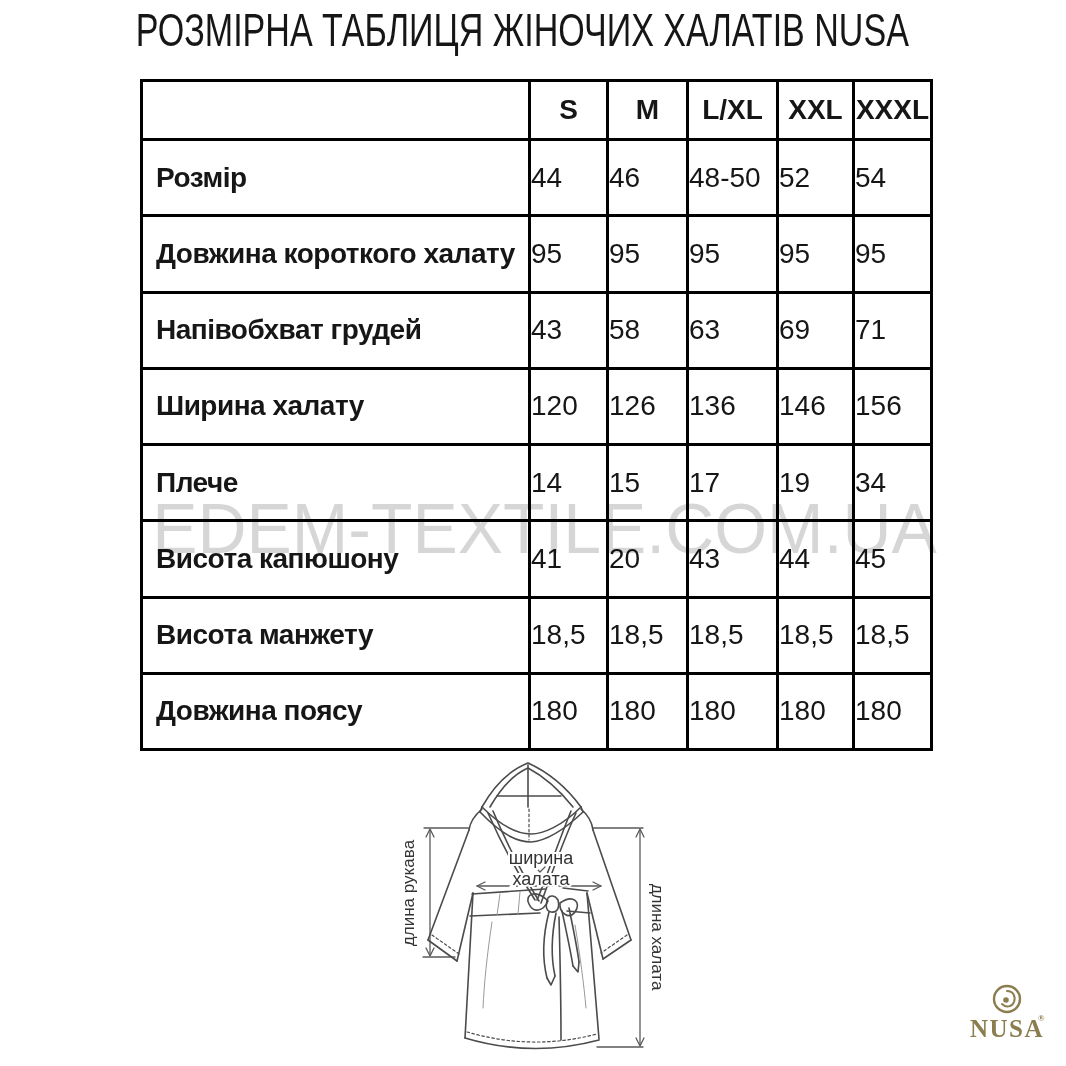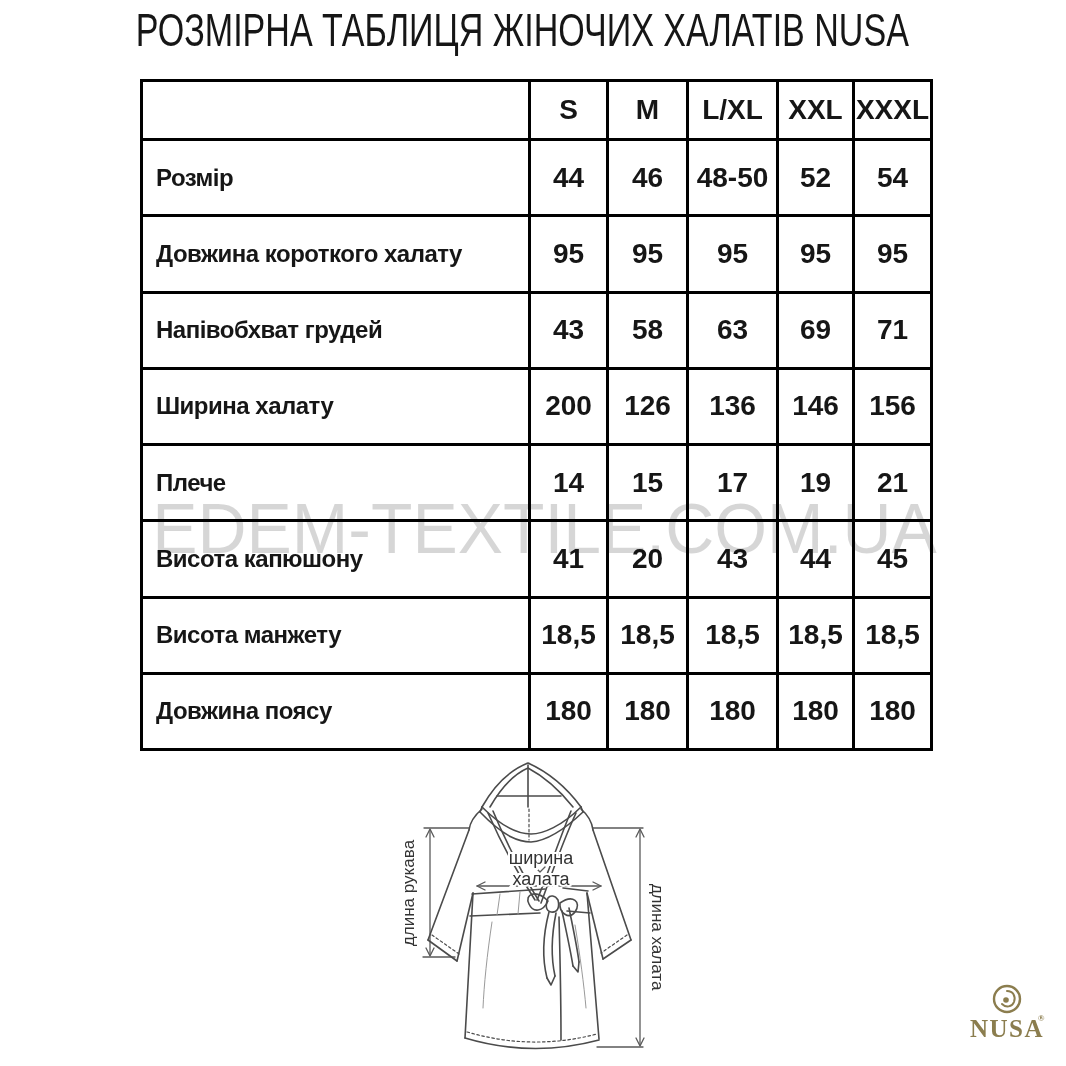--- a/index.html
+++ b/index.html
@@ -17,22 +17,22 @@
   
   #sizeTable{
     position:absolute;left:140px;top:79px;width:790px;height:672px;
     border-collapse:collapse;table-layout:fixed;z-index:1;background:#fff;
   }
   #sizeTable th,#sizeTable td{
     border:3px solid #000;overflow:hidden;white-space:nowrap;
     height:56px;padding:0;vertical-align:middle;
   }
   #sizeTable th{font-size:28px;font-weight:bold;text-align:center;}
-  #sizeTable td.lbl{font-size:24px;font-weight:bold;text-align:left;padding-left:13px;letter-spacing:-.5px;}
-  #sizeTable td.val{font-size:28px;font-weight:700;text-align:center;}
+  #sizeTable td.lbl{font-size:28px;font-weight:bold;text-align:left;padding-left:13px;letter-spacing:-.5px;}
+  #sizeTable td.val{font-size:28px;font-weight:400;}
   
   #watermark{
     position:absolute;left:140px;top:494px;width:790px;z-index:3;
     text-align:center;font-size:70px;line-height:70px;font-weight:400;
     color:rgba(0,0,0,0.16);white-space:nowrap;pointer-events:none;
   }
   #watermark>span{display:inline-block;transform:scaleX(.97);transform-origin:center;}
   
   #robe{position:absolute;left:390px;top:755px;width:300px;height:305px;z-index:1;}
   #robe path,#robe line,#robe circle.o{fill:none;stroke:#4b4b4b;stroke-width:1.6;stroke-linecap:round;stroke-linejoin:round;}
@@ -97,33 +97,33 @@
         <tr>
           <td class="lbl">Напівобхват грудей</td>
           <td class="val">43</td>
           <td class="val">58</td>
           <td class="val">63</td>
           <td class="val">69</td>
           <td class="val">71</td>
         </tr>
         <tr>
           <td class="lbl">Ширина халату</td>
-          <td class="val">200</td>
+          <td class="val">120</td>
           <td class="val">126</td>
           <td class="val">136</td>
           <td class="val">146</td>
           <td class="val">156</td>
         </tr>
         <tr>
           <td class="lbl">Плече</td>
           <td class="val">14</td>
           <td class="val">15</td>
           <td class="val">17</td>
           <td class="val">19</td>
-          <td class="val">21</td>
+          <td class="val">34</td>
         </tr>
         <tr>
           <td class="lbl">Висота капюшону</td>
           <td class="val">41</td>
           <td class="val">20</td>
           <td class="val">43</td>
           <td class="val">44</td>
           <td class="val">45</td>
         </tr>
         <tr>

